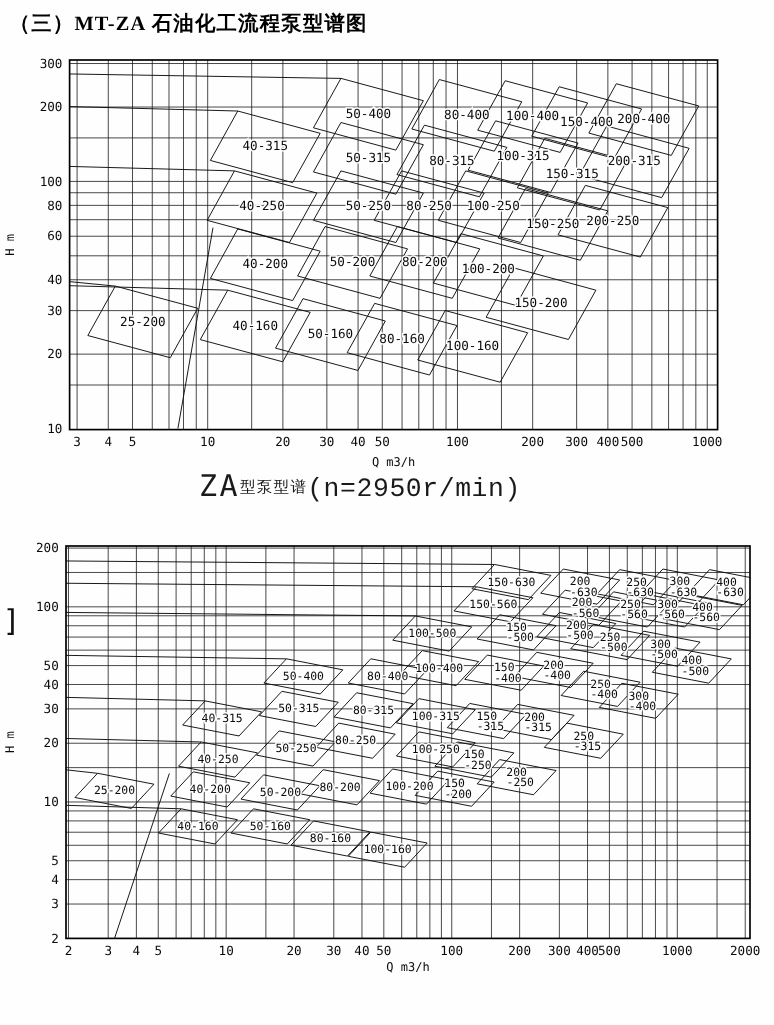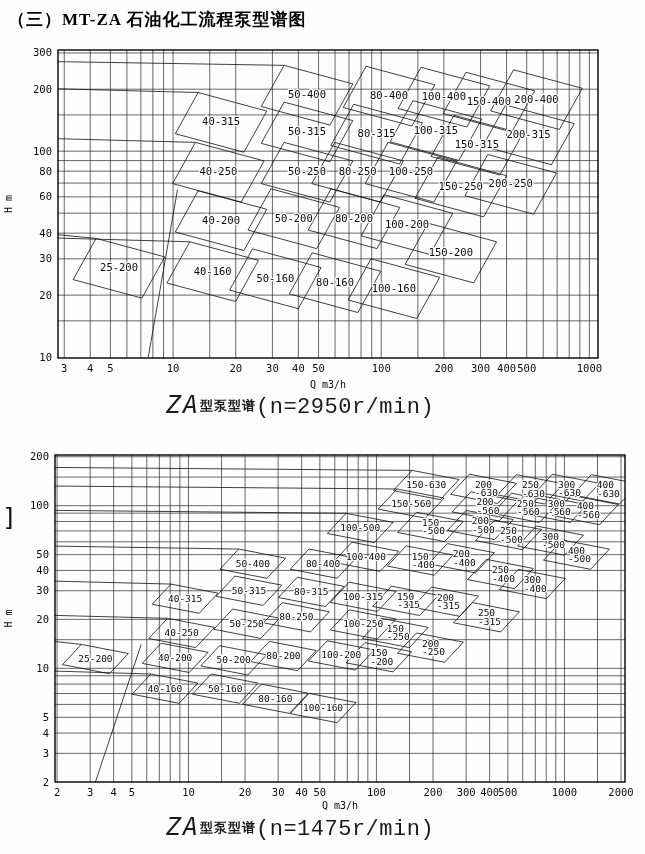--- a/index.html
+++ b/index.html
@@ -7,22 +7,22 @@
         font-family:"Liberation Sans",sans-serif;color:#000;}
   .doc-title{position:absolute;left:8px;top:8px;font-family:"Liberation Serif",serif;
         font-weight:bold;font-size:17px;letter-spacing:1px;white-space:nowrap;}
   .chart-wrap{position:absolute;left:0;width:645px;}
   .chart-wrap svg{display:block;}
   #chart-wrap-2950{top:40px;height:372px;}
   #chart-wrap-1475{top:445px;height:378px;}
   .caption{position:absolute;left:0;width:600px;text-align:center;white-space:nowrap;color:#1a1a1a;}
   #caption-2950{top:390px;}
   #caption-1475{top:812px;}
-  .cap-series{font-family:"DejaVu Sans Mono",monospace;font-size:25px;letter-spacing:2px;font-style:italic;}
-  .cap-kind{font-size:13px;position:relative;top:-3px;letter-spacing:1px;font-weight:bold;}
+  .cap-series{font-family:"DejaVu Sans Mono",monospace;font-size:25px;letter-spacing:2px;}
+  .cap-kind{font-size:13px;position:relative;top:-3px;letter-spacing:1px;}
   .cap-speed{font-family:Liberation Mono, monospace;font-size:22px;letter-spacing:0.5px;}
   .stray-mark{position:absolute;left:2px;top:503px;font-family:"DejaVu Sans Mono",monospace;
         font-size:25px;color:#111;}
   svg text{fill:#0a0a0a;}
   .tick-label{font-family:"DejaVu Sans Mono",monospace;font-size:10.5px;}
   .axis-label{font-family:"DejaVu Sans Mono",monospace;font-size:10px;}
   .model-label{font-family:"DejaVu Sans Mono",monospace;paint-order:stroke;stroke:#fefefe;stroke-width:2.5px;}
   .grid-line{stroke:#161616;stroke-width:0.65;}
   .region-line{stroke:#101010;stroke-width:0.8;fill:none;}
   .axis-border{stroke:#000;stroke-width:1.4;fill:none;}
@@ -382,17 +382,14 @@
           <text x="49" y="128.91609437045747" text-anchor="end" class="tick-label">40</text>
           <text x="49" y="113.1558128126216" text-anchor="end" class="tick-label">50</text>
           <text x="49" y="64.19990679469493" text-anchor="end" class="tick-label">100</text>
           <text x="49" y="15.244000776768246" text-anchor="end" class="tick-label">200</text>
         </g>
         <text x="340" y="364" text-anchor="middle" class="axis-label">Q m3/h</text>
         <text x="12" y="173.5" text-anchor="middle" class="axis-label" transform="rotate(-90 12 173.5)">H m</text>
       </svg>
   </div>
 
-  <div class="caption" id="caption-1475">
-    <span class="cap-series">ZA</span><span class="cap-kind">型泵型谱</span><span class="cap-speed">(n=1475r/min)</span>
-  </div>
 
 </div>
 
 </body></html>

